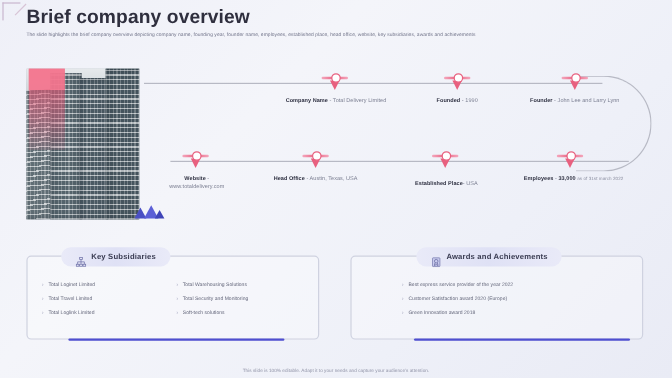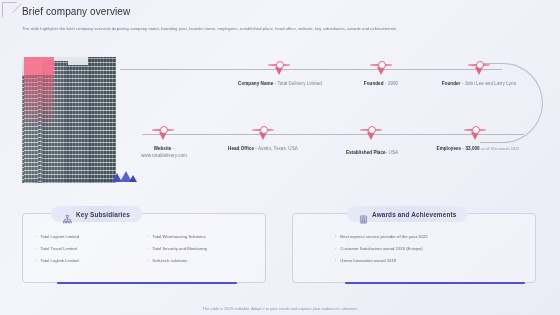--- a/index.html
+++ b/index.html
@@ -21,21 +21,21 @@
   .corner-deco:after{
     content:"";position:absolute;left:0;top:0;width:13px;height:13px;
     border-bottom:1px solid #d8c4d6;transform:rotate(-45deg);transform-origin:0 0;
   }
   
   .header{
     position:absolute;left:0;top:6px;width:100%;height:20px;
   }
   .title{
     position:absolute;left:22px;top:0;
-    font-size:10px;font-weight:400;color:#2f2f3e;letter-spacing:.1px;
+    font-size:16px;font-weight:700;color:#2f2f3e;letter-spacing:.1px;
     white-space:nowrap;
   }
   .subtitle{
     position:absolute;left:22px;top:26px;
     font-size:4.1px;color:#6f7288;letter-spacing:.06px;
     white-space:nowrap;
   }
   
   .photo-wrap{
     position:absolute;left:22px;top:57px;width:94px;height:126px;

